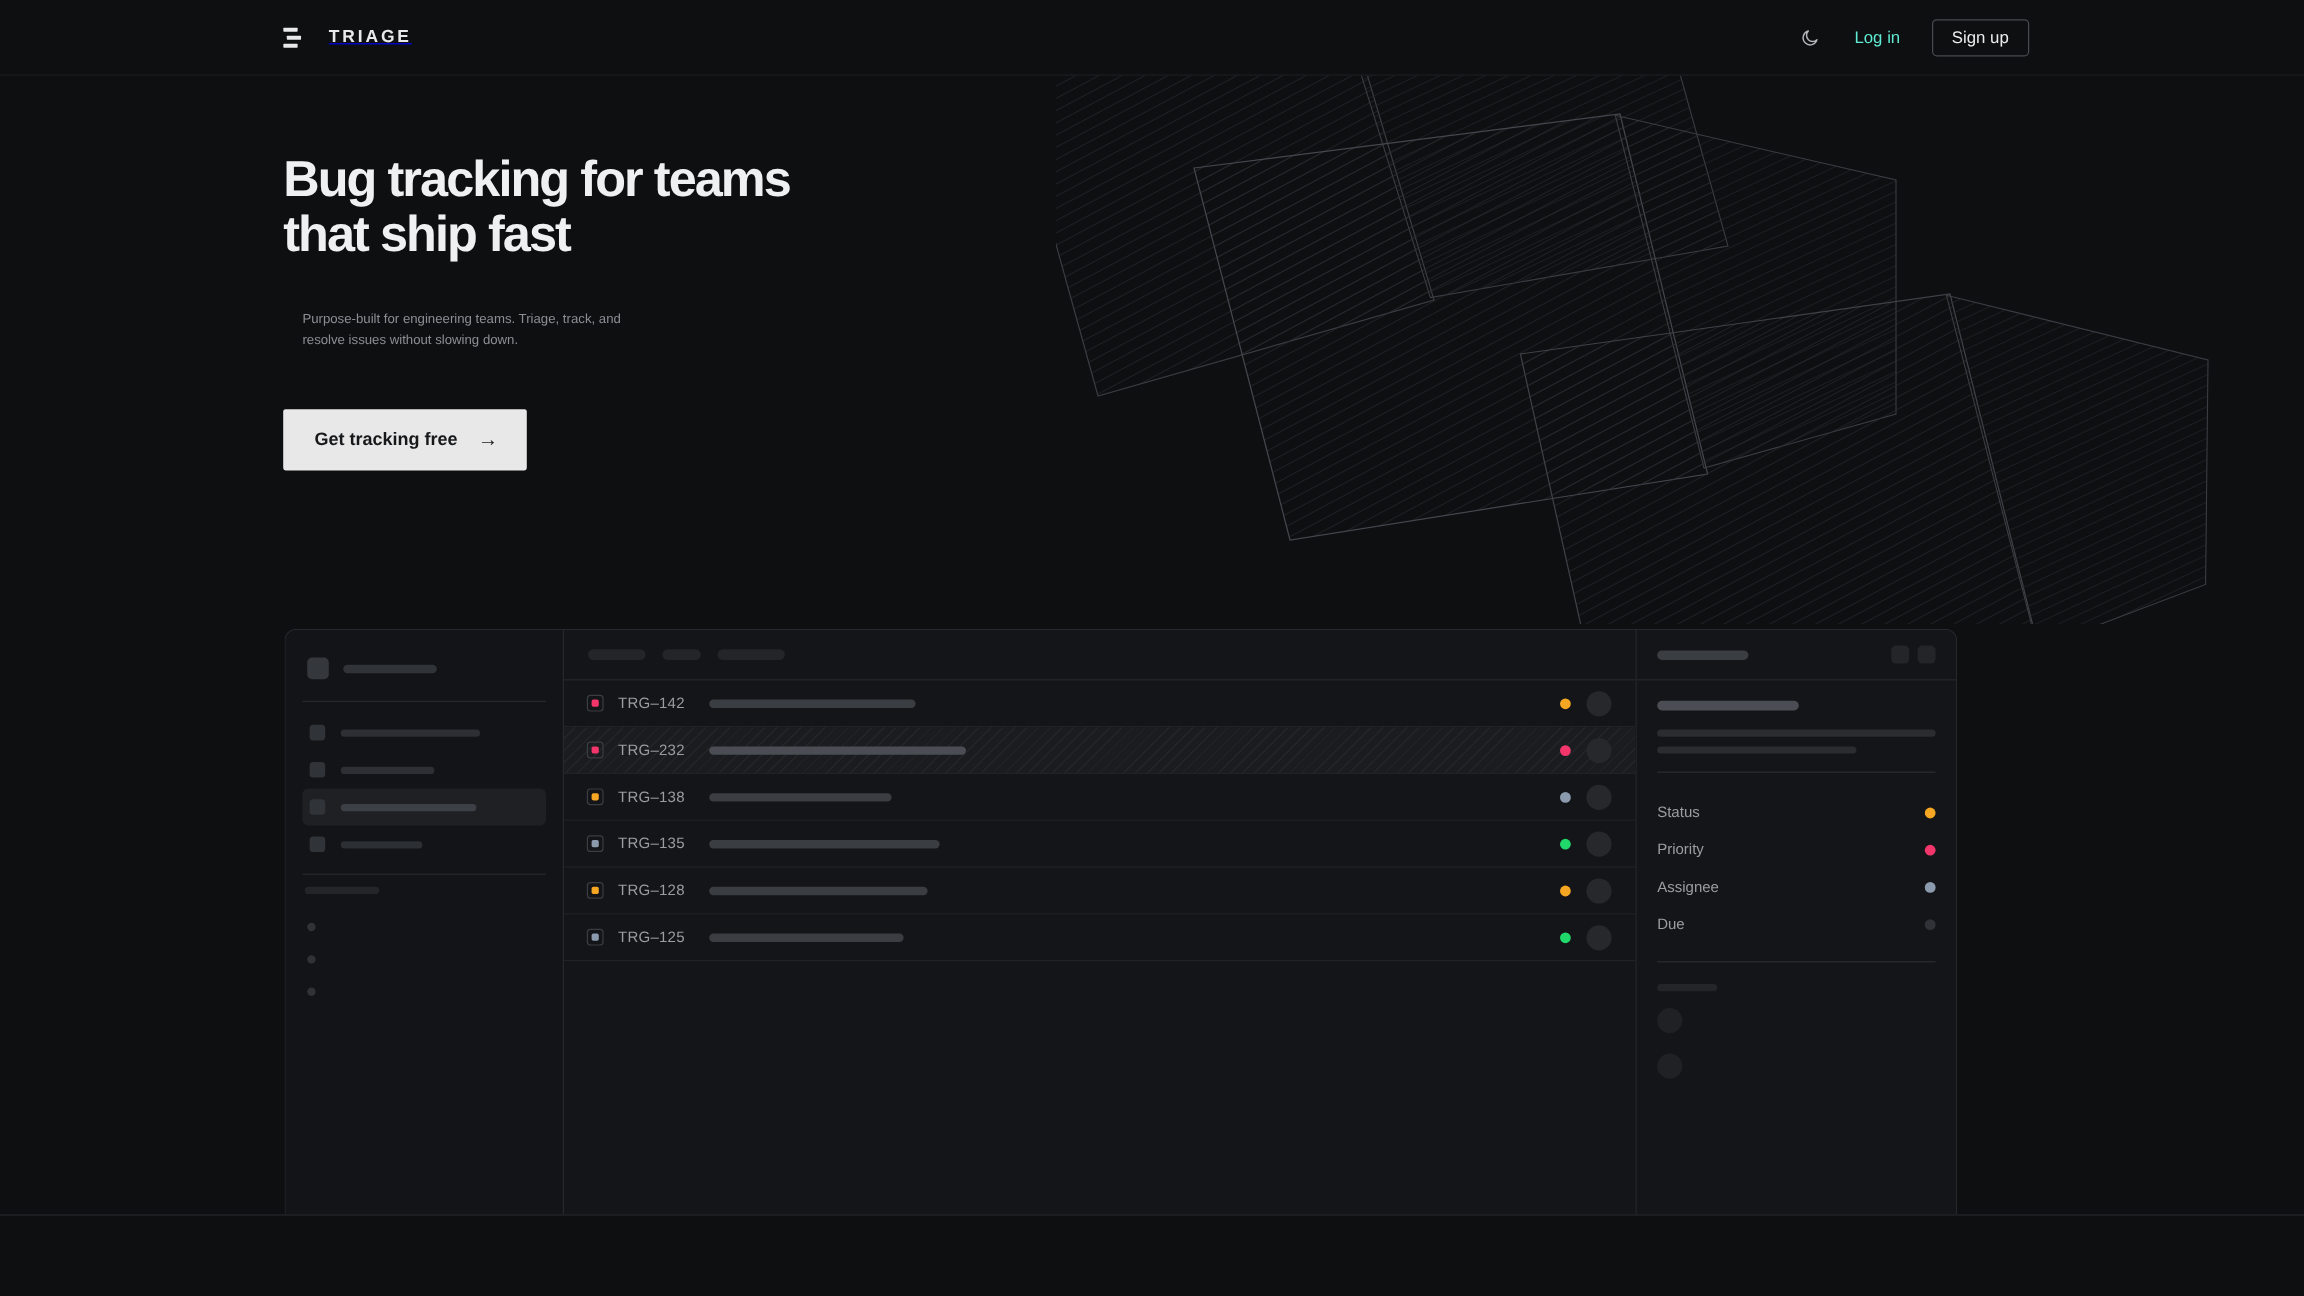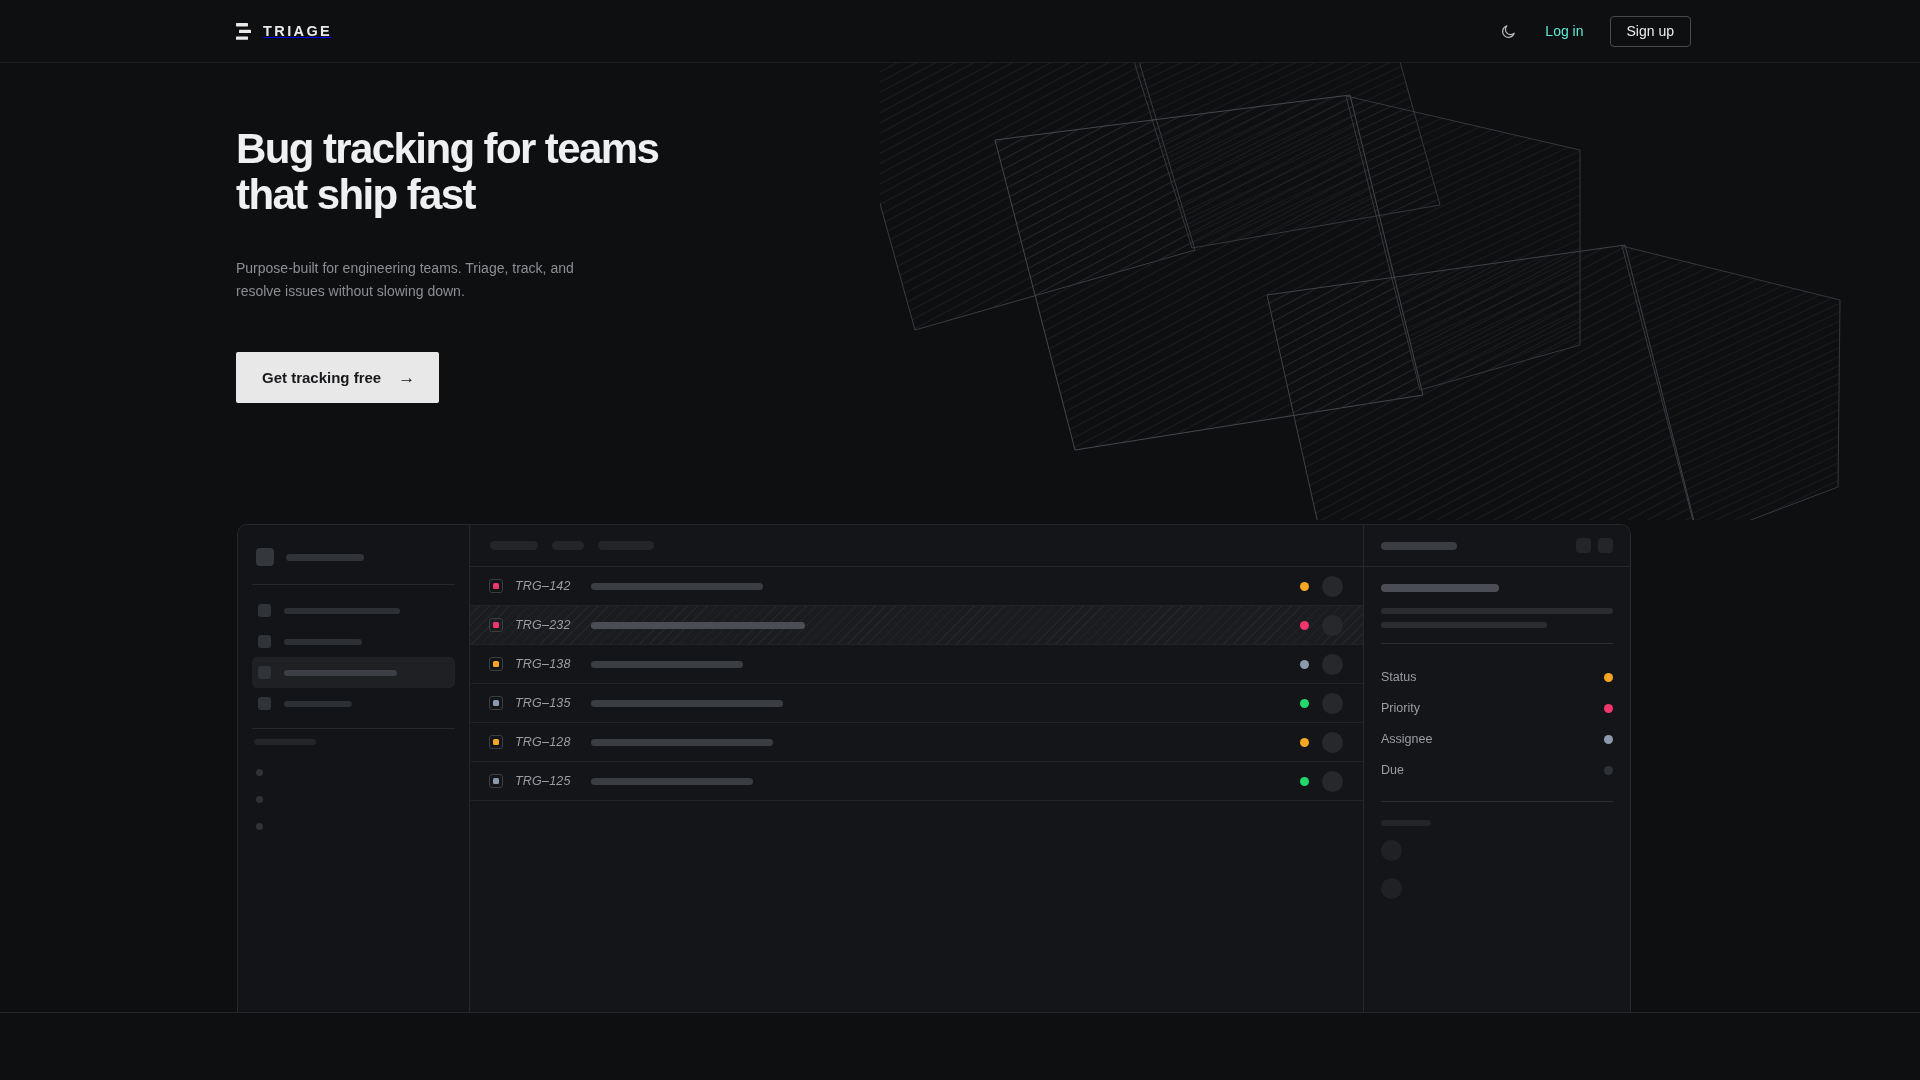--- a/index.html
+++ b/index.html
@@ -40,20 +40,21 @@
     border-bottom: 1px solid #1c1e21;
   }
   .brand { display: flex; align-items: center; gap: 12px; }
   .brand-mark { display: block; width: 15px; height: 17px; }
   .brand-mark .bar { fill: #e9e9ea; }
   .brand-name {
     font-size: 14.5px;
     font-weight: 700;
     letter-spacing: 2.4px;
     color: #e9e9ea;
+    margin-left: 11px;
   }
   .nav-right {
     margin-left: auto;
     display: flex;
     align-items: center;
     gap: 26px;
   }
   .theme-toggle {
     width: 22px; height: 22px;
     display: flex; align-items: center; justify-content: center;
@@ -87,22 +88,22 @@
   .hero-title {
     margin: 0;
     font-size: 42px;
     line-height: 1.09;
     font-weight: 700;
     letter-spacing: -1.6px;
     color: #eef0f1;
     max-width: 720px;
   }
   .hero-sub {
-    margin: 39px 0 0;
-    font-size: 14px;
+    margin: 39px 16px 0;
+    font-size: 11px;
     line-height: 1.68;
     color: #8b8e93;
     max-width: 480px;
   }
   .hero-cta {
     margin-top: 48px;
     display: inline-flex;
     align-items: center;
     gap: 17px;
     background: #e8e8e9;
@@ -152,21 +153,21 @@
   }
   .mk-nav-item.active { background: #1e2024; }
   .mk-nav-dot { width: 13px; height: 13px; border-radius: 3px; background: #303338; flex: 0 0 13px; }
   .mk-nav-bar { height: 6px; border-radius: 4px; background: #2c2f33; }
   .mk-nav-item.active .mk-nav-bar { background: #3c4046; }
   .mk-section-label { height: 6px; width: 62px; border-radius: 4px; background: #232528; margin: 4px 0 14px 2px; }
   .mk-mini-row { display: flex; align-items: center; padding: 10px 0 10px 4px; }
   .mk-mini-dot { width: 7px; height: 7px; border-radius: 50%; background: #2f3237; }
 
   
-  .mk-main { flex: 1 1 auto; display: flex; flex-direction: column; min-width: 0; border-right: 1px solid #26282c; font-style: italic; }
+  .mk-main { flex: 1 1 auto; display: flex; flex-direction: column; min-width: 0; border-right: 1px solid #26282c; }
   .mk-toolbar {
     height: 42px;
     display: flex; align-items: center; gap: 14px;
     padding: 0 20px;
     border-bottom: 1px solid #26282c;
   }
   .mk-pill { height: 9px; border-radius: 5px; background: #232528; }
   .mk-rows { display: flex; flex-direction: column; }
   .mk-row {
     position: relative;

